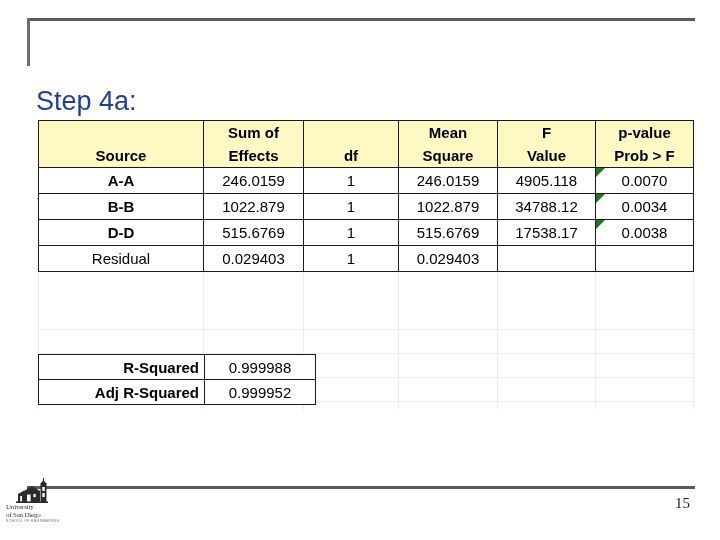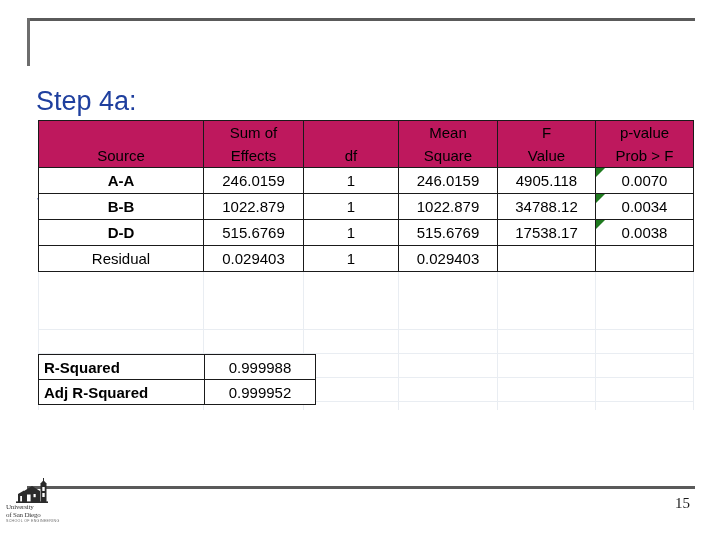--- a/index.html
+++ b/index.html
@@ -75,22 +75,22 @@
     font-size: 15px;
     color: #000000;
     text-align: center;
     padding: 0 4px;
     height: 25px;
     background: #ffffff;
     white-space: nowrap;
     overflow: hidden;
   }
   #anova-table tr.header-row td {
-    background: #be185d;
-    font-weight: normal;
+    background: #fef9c3;
+    font-weight: bold;
   }
   #anova-table tr.header-row.row-top td {
     border-bottom: none;
     height: 22px;
   }
   #anova-table tr.header-row.row-bottom td {
     border-top: none;
     height: 24px;
     margin-left: 32px;
   }
@@ -126,21 +126,21 @@
     border: 1.5px solid #1a1a1a;
     font-size: 15px;
     height: 24px;
     padding: 0 5px;
     background: #ffffff;
     white-space: nowrap;
   }
   #rsq-table td.rsq-label {
     width: 155px;
     font-weight: bold;
-    text-align: left;
+    text-align: right;
   }
   #rsq-table td.rsq-value {
     width: 100px;
     text-align: center;
   }
 
   
   #footer-rule {
     position: absolute;
     left: 27px; top: 486px;

